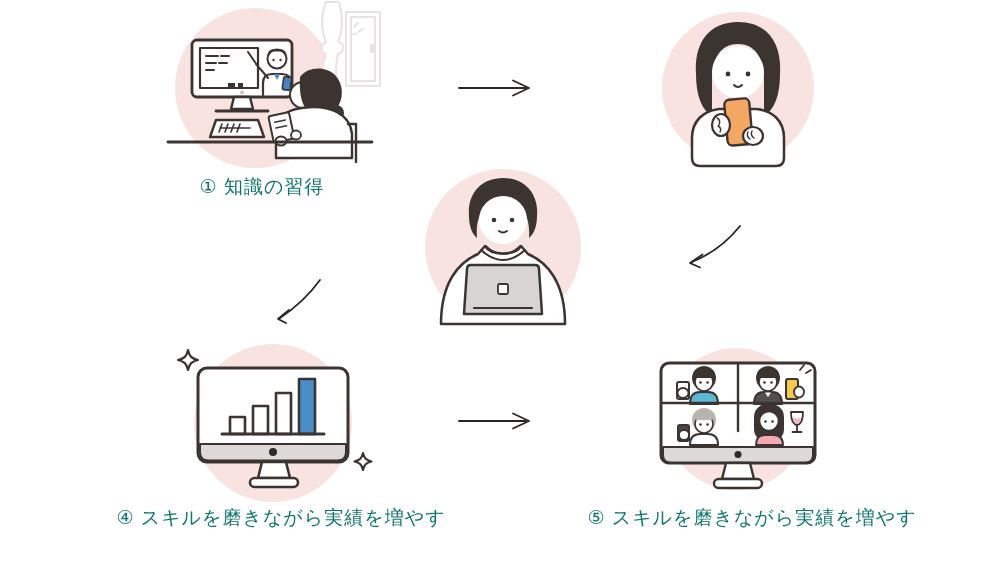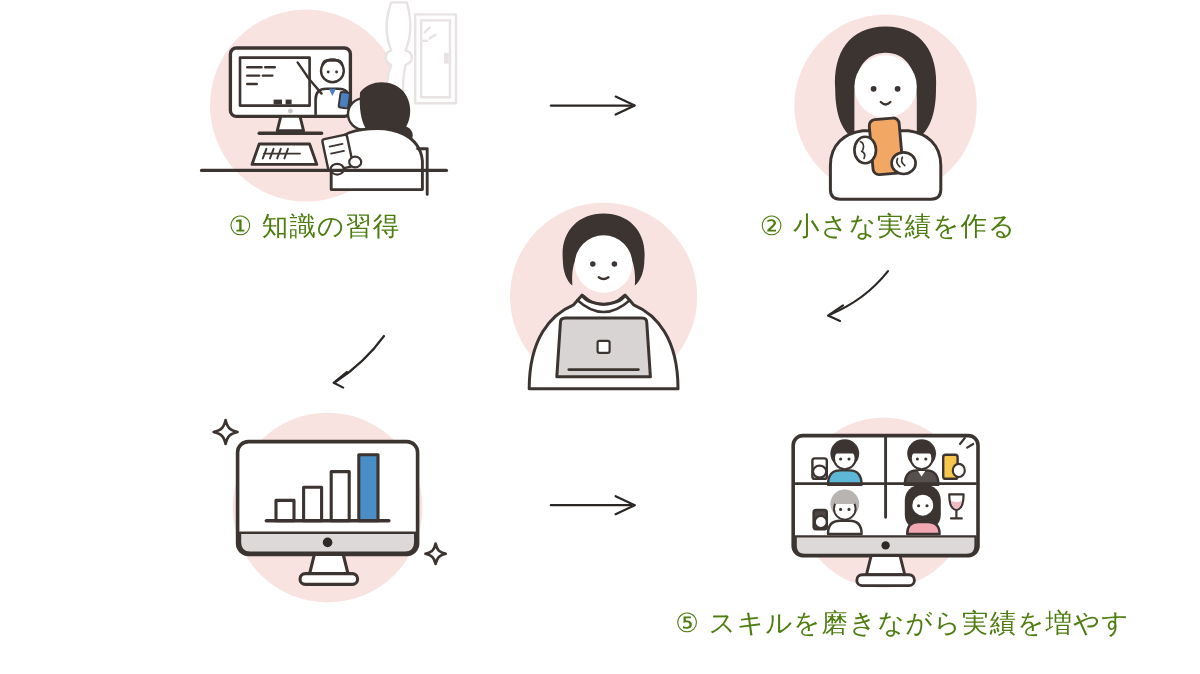--- a/index.html
+++ b/index.html
@@ -2,21 +2,21 @@
 <html><head>
 <meta charset="utf-8">
 <style>
   html,body{margin:0;padding:0;background:#fff;}
   .canvas{
     position:relative;width:1000px;height:562px;background:#ffffff;
     overflow:hidden;font-family:"Liberation Sans","DejaVu Sans",sans-serif;
   }
   .illu{position:absolute;}
   .step-label{
-    position:absolute;font-size:22px;color:#4d7c0f;text-align:right;
+    position:absolute;font-size:19px;color:#0f766e;text-align:right;
     white-space:nowrap;letter-spacing:1px;transform:translateX(-50%);
     font-weight:400;
   }
   .arrow{position:absolute;}
 </style>
 </head>
 <body>
 
 <div class="canvas">
 
@@ -217,16 +217,16 @@
   </svg>
 
   <svg class="arrow" style="left:456px;top:410px;" width="80" height="22" viewBox="0 0 80 22">
     <g stroke="#2a2624" stroke-width="1.8" fill="none" stroke-linecap="round" stroke-linejoin="round">
       <path d="M3,11 L70,11"></path>
       <path d="M57,3.5 L73,11 L57,18.5"></path>
     </g>
   </svg>
 
   <div class="step-label" style="left:262px;top:174px;">① 知識の習得</div>
-  <div class="step-label" style="left:740px;top:174px;">② 小さな実績を作る</div>
+  <div class="step-label" style="left:281px;top:505px;">④ スキルを磨きながら実績を増やす</div>
   <div class="step-label" style="left:752px;top:505px;">⑤ スキルを磨きながら実績を増やす</div>
 
 </div>
 
 </body></html>

